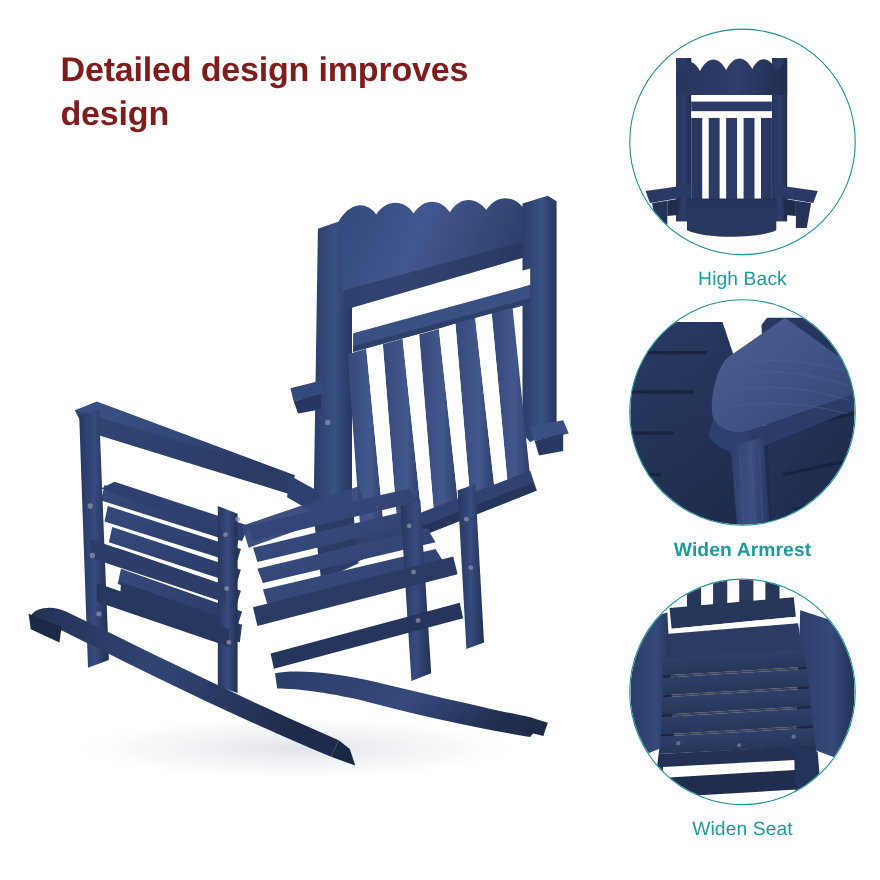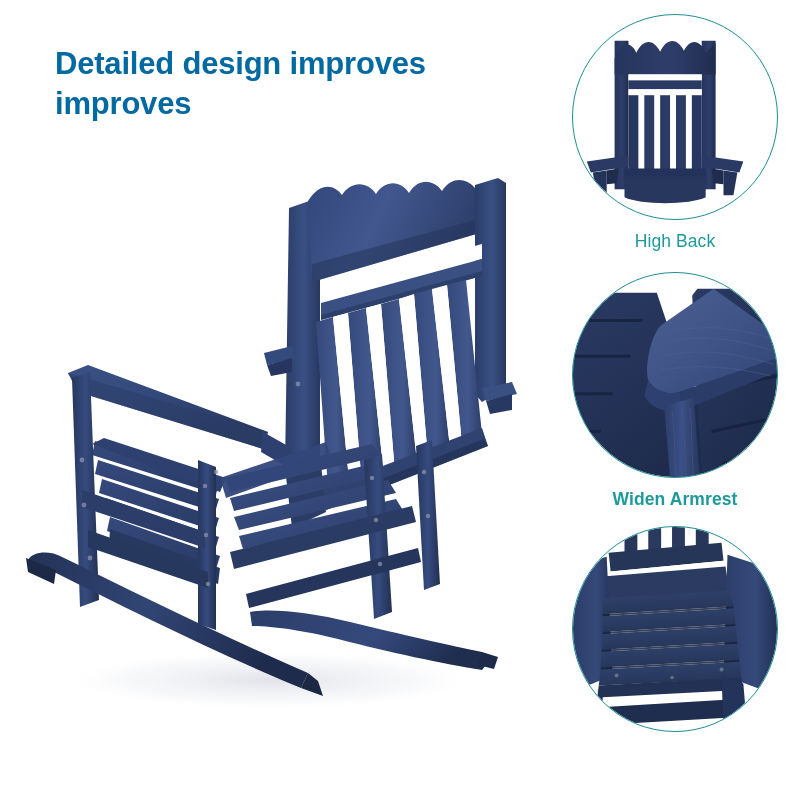--- a/index.html
+++ b/index.html
@@ -24,21 +24,21 @@
   
   #headline {
     position: absolute;
     left: 55px;
     top: 44px;
     width: 470px;
     font-size: 31px;
     font-weight: bold;
     line-height: 1.30;
     letter-spacing: -0.2px;
-    color: #0369a1;
+    color: #7f1d1d;
   }
   #headline .l2 { display: block; }
 
   
   #hero {
     position: absolute;
     left: 20px;
     top: 160px;
     width: 510px;
     height: 570px;
@@ -51,21 +51,21 @@
     left: 550px;
     top: 14px;
     width: 250px;
     height: 775px;
   }
   .callout {
     position: absolute;
     left: 0;
     width: 250px;
   }
-  .callout-1 { top: 0px; }
+  .callout-1 { top: 12px; }
   .callout-2 { top: 258px; font-weight: bold; }
   .callout-3 { top: 512px; }
 
   .circle-wrap {
     position: relative;
     width: 206px;
     height: 206px;
     margin: 0 auto;
   }
   .circle-ring {
@@ -95,21 +95,21 @@
     white-space: nowrap;
   }
 </style>
 </head>
 <body>
 
 <div id="page">
 
   <div id="headline">
     <span>Detailed design improves</span>
-    <span class="l2">improves</span>
+    <span class="l2">design</span>
   </div>
 
   <div id="hero">
     <svg viewBox="0 0 510 570" xmlns="http://www.w3.org/2000/svg">
       <defs>
         <linearGradient id="gBackPost" x1="0" y1="0" x2="1" y2="0">
           <stop offset="0%" stop-color="#2B3D69"></stop>
           <stop offset="55%" stop-color="#3A5084"></stop>
           <stop offset="100%" stop-color="#27385F"></stop>
         </linearGradient>
@@ -489,16 +489,17 @@
 
             <g fill="#8C93A8" opacity="0.6">
               <circle cx="44" cy="150" r="2"></circle>
               <circle cx="150" cy="144" r="2"></circle>
               <circle cx="100" cy="152" r="1.8"></circle>
             </g>
           </svg>
         </div>
         <div class="circle-ring"></div>
       </div>
+      <div class="callout-label">Widen Seat</div>
     </div>
 
   </div>
 </div>
 
 </body></html>

